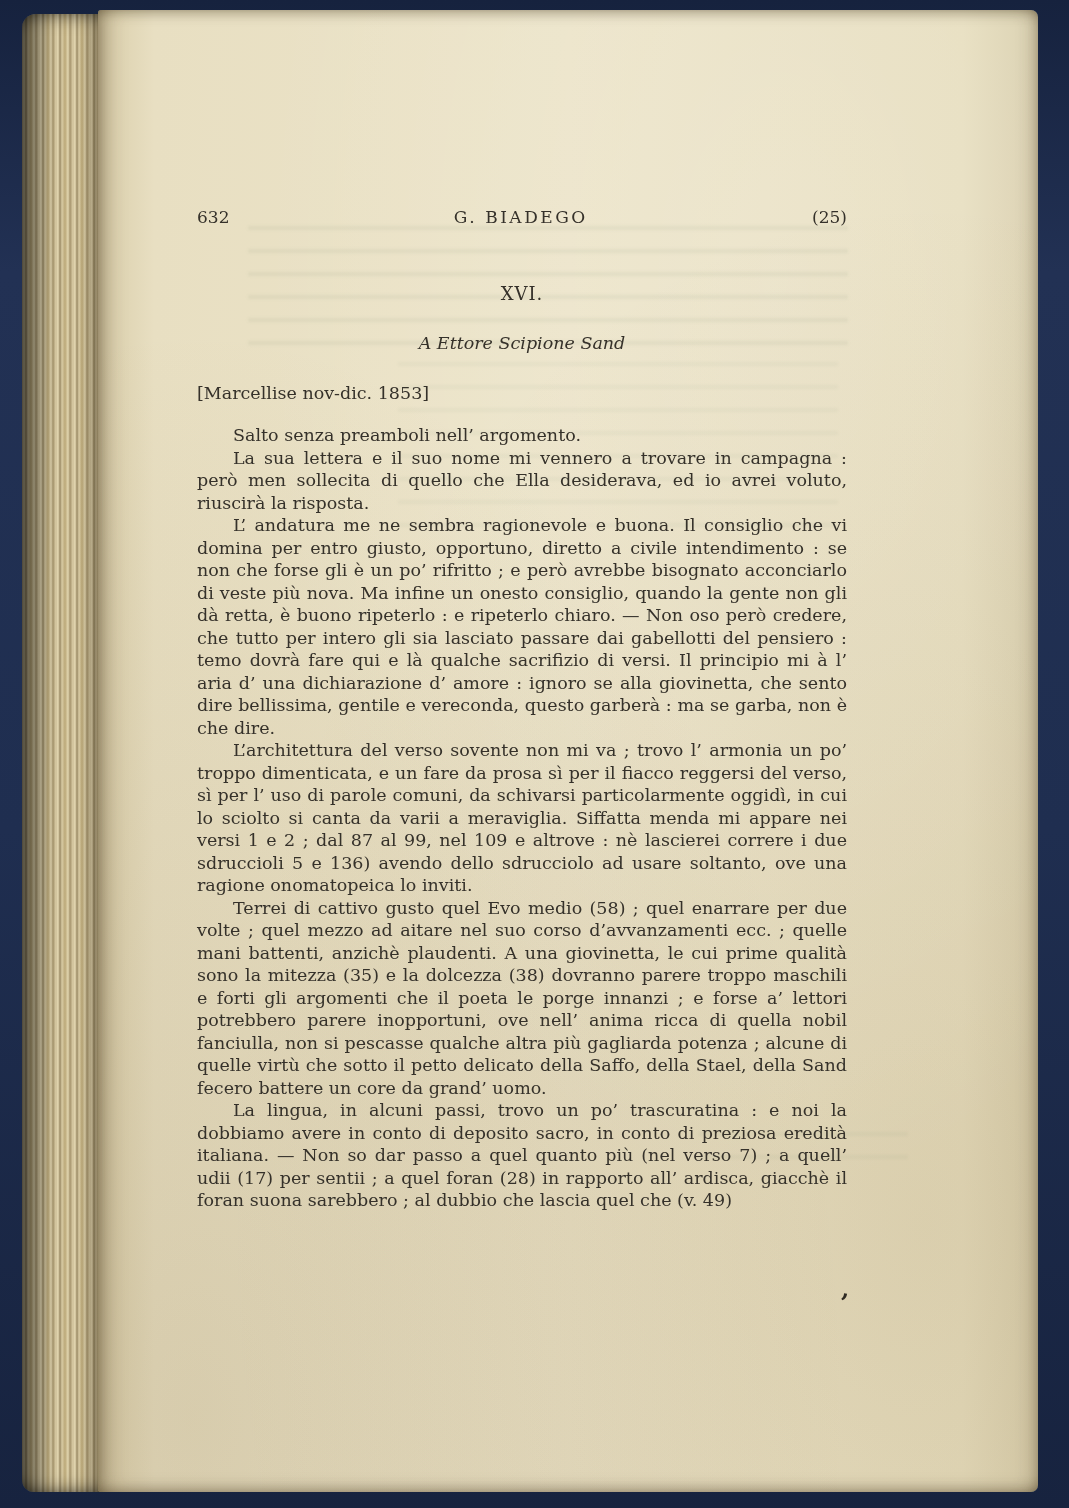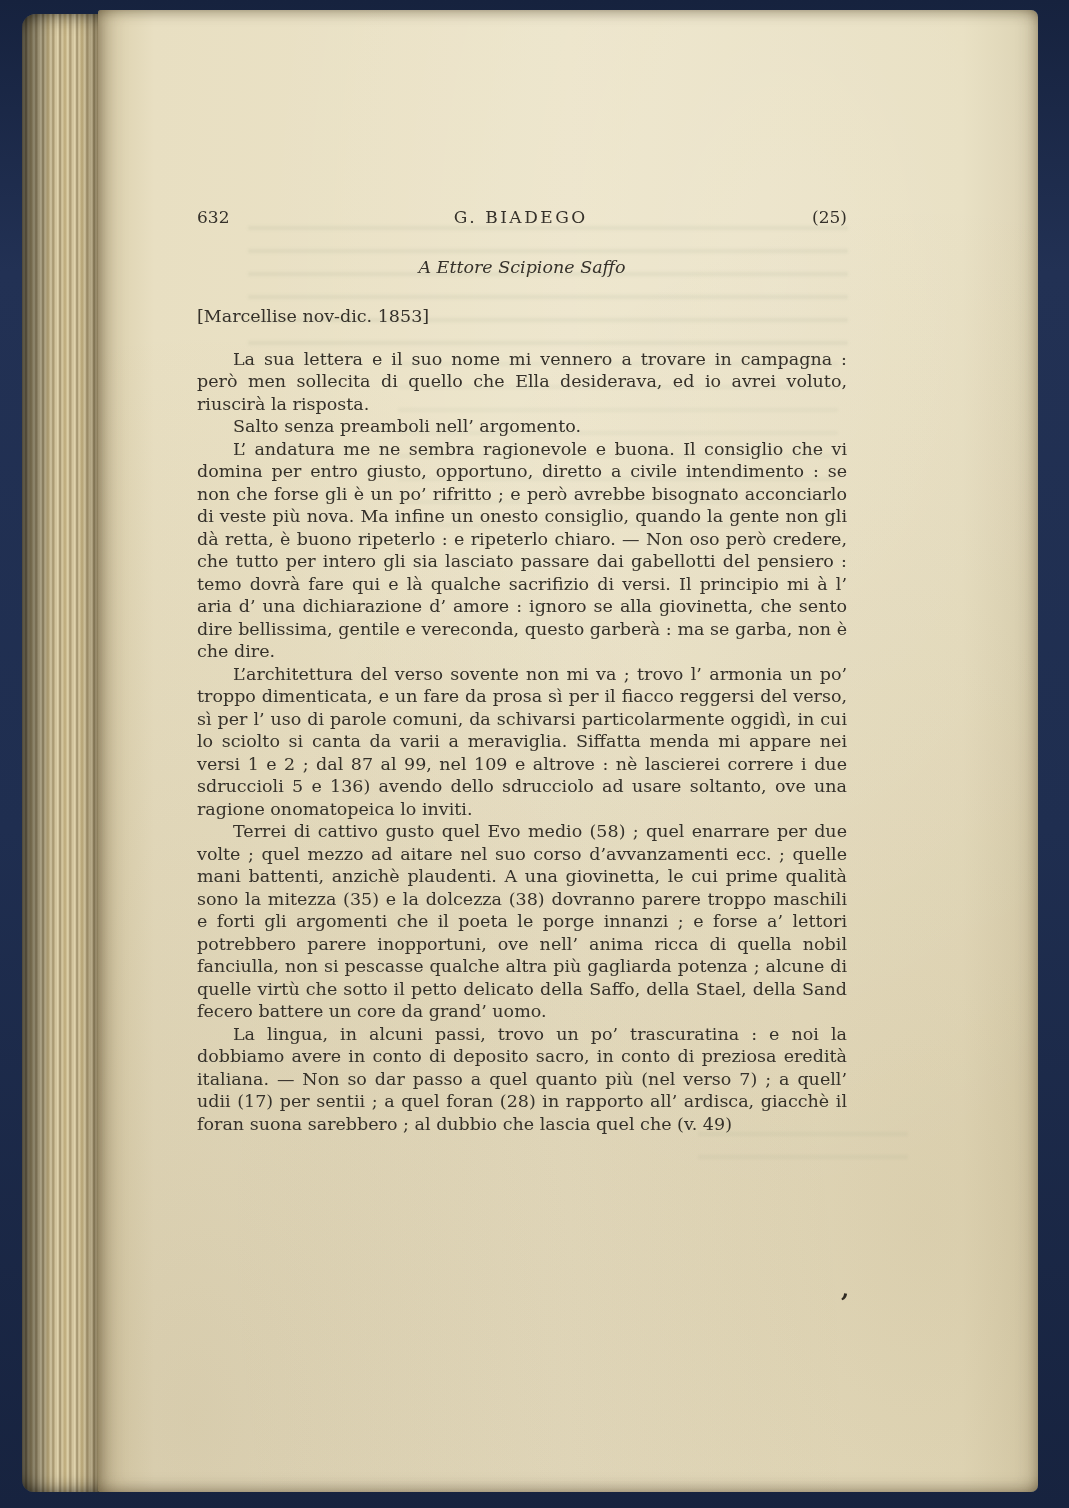--- a/index.html
+++ b/index.html
@@ -84,26 +84,27 @@
   <div class="show st2"></div>
   <div class="show st3"></div>
 
   <div class="content">
     <div class="header">
       <span>632</span>
       <span class="running">G. BIADEGO</span>
       <span>(25)</span>
     </div>
 
-    <div class="dedication">A Ettore Scipione Saffo</div>
+    <div class="section">XVI.</div>
+    <div class="dedication">A Ettore Scipione Sand</div>
     <div class="dateline">[Marcellise nov-dic. 1853]</div>
 
     <div class="paragraphs">
+        <p><span>Salto senza preamboli nell’ argomento.</span></p>
         <p><span>La sua lettera e il suo nome mi vennero a trovare in campagna : però men sollecita di quello che Ella desiderava, ed io avrei voluto, riuscirà la risposta.</span></p>
-        <p><span>Salto senza preamboli nell’ argomento.</span></p>
         <p><span>L’ andatura me ne sembra ragionevole e buona. Il consiglio che vi domina per entro giusto, opportuno, diretto a civile intendimento : se non che forse gli è un po’ rifritto ; e però avrebbe bisognato acconciarlo di veste più nova. Ma infine un onesto consiglio, quando la gente non gli dà retta, è buono ripeterlo : e ripeterlo chiaro. — Non oso però credere, che tutto per intero gli sia lasciato passare dai gabellotti del pensiero : temo dovrà fare qui e là qualche sacrifizio di versi. Il principio mi à l’ aria d’ una dichiarazione d’ amore : ignoro se alla giovinetta, che sento dire bellissima, gentile e vereconda, questo garberà : ma se garba, non è che dire.</span></p>
         <p><span>L’architettura del verso sovente non mi va ; trovo l’ armonia un po’ troppo dimenticata, e un fare da prosa sì per il fiacco reggersi del verso, sì per l’ uso di parole comuni, da schivarsi particolarmente oggidì, in cui lo sciolto si canta da varii a meraviglia. Siffatta menda mi appare nei versi 1 e 2 ; dal 87 al 99, nel 109 e altrove : nè lascierei correre i due sdruccioli 5 e 136) avendo dello sdrucciolo ad usare soltanto, ove una ragione onomatopeica lo inviti.</span></p>
         <p><span>Terrei di cattivo gusto quel </span><span class="it">Evo medio</span><span> (58) ; quel </span><span class="it">enarrare</span><span> per due volte ; quel </span><span class="it">mezzo</span><span> ad aitare nel suo corso d’</span><span class="it">avvanzamenti</span><span> ecc. ; quelle mani </span><span class="it">battenti</span><span>, anzichè </span><span class="it">plaudenti</span><span>. A una giovinetta, le cui prime qualità sono la </span><span class="it">mitezza</span><span> (35) e la </span><span class="it">dolcezza</span><span> (38) dovranno parere troppo maschili e forti gli argomenti che il poeta le porge innanzi ; e forse a’ lettori potrebbero parere inopportuni, ove nell’ anima ricca di quella nobil fanciulla, non si pescasse qualche altra più gagliarda potenza ; alcune di quelle virtù che sotto il petto delicato della Saffo, della Stael, della Sand fecero battere un core da grand’ uomo.</span></p>
         <p><span>La lingua, in alcuni passi, trovo un po’ trascuratina : e noi la dobbiamo avere in conto di deposito sacro, in conto di preziosa eredità italiana. — Non so dar passo a quel </span><span class="it">quanto più</span><span> (nel verso 7) ; a quell’ </span><span class="it">udii</span><span> (17) per </span><span class="it">sentii</span><span> ; a quel </span><span class="it">foran</span><span> (28) in rapporto all’ </span><span class="it">ardisca</span><span>, giacchè il </span><span class="it">foran</span><span> suona </span><span class="it">sarebbero</span><span> ; al dubbio che lascia quel </span><span class="it">che</span><span> (v. 49)</span></p>
       </div>
   </div>
 
   <div class="stray">,</div>
 </div>
 

